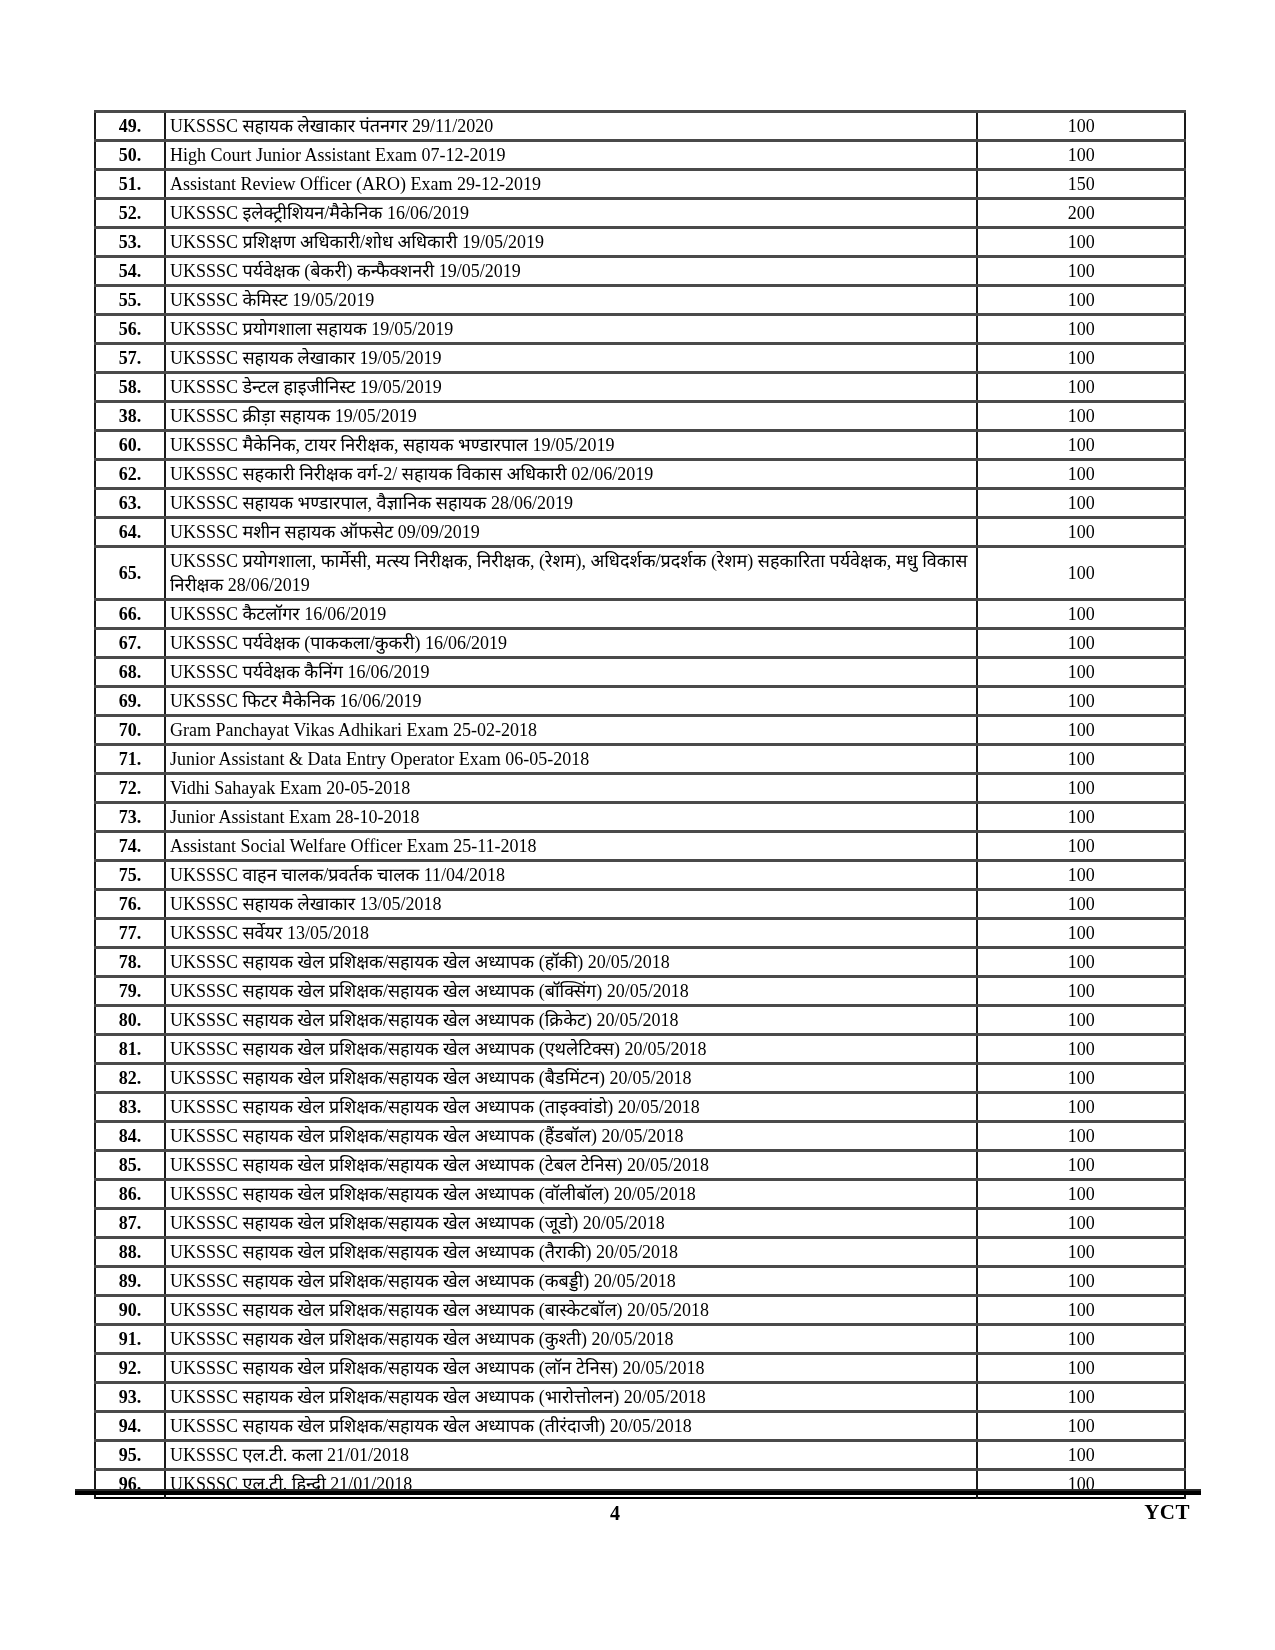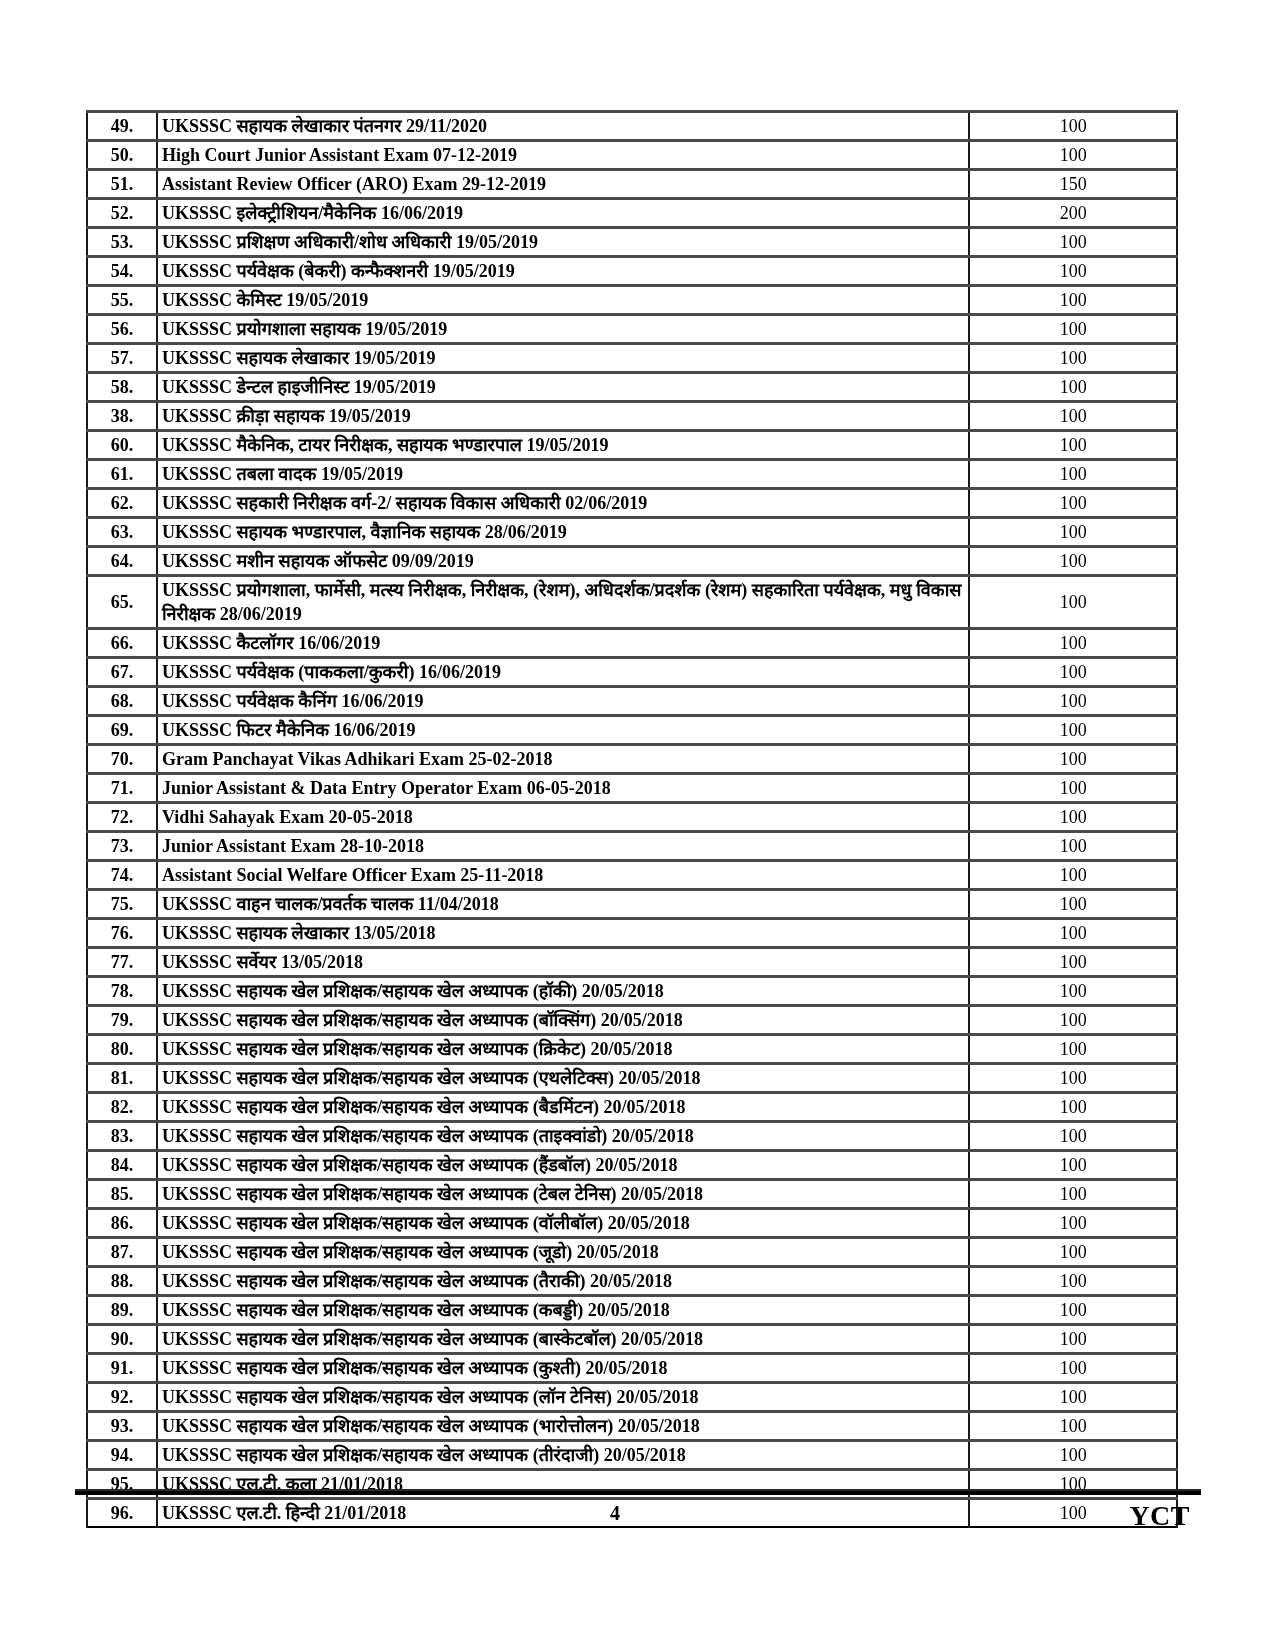--- a/index.html
+++ b/index.html
@@ -9,21 +9,21 @@
     position: relative;
     width: 1275px;
     height: 1650px;
     background: #ffffff;
     margin: 0 auto;
     overflow: hidden;
     color: #000;
   }
   table.exam-table {
     position: absolute;
-    left: 86px;
+    left: 94px;
     top: 110px;
     width: 1092px;
     border-collapse: collapse;
     border: 2px solid #000;
   }
   table.exam-table td {
     border-left: 2px solid #1a1a1a;
     border-right: 2px solid #1a1a1a;
     border-top: 3px solid #4a4a4a;
     border-bottom: 1px solid #777;
@@ -36,21 +36,20 @@
   td.sn {
     width: 70px;
     text-align: center;
     font-weight: bold;
   }
   td.name {
     width: 814px;
     text-align: left;
     padding-left: 12px;
     padding-right: 10px;
-    font-weight: bold;
   }
   td.marks {
     width: 208px;
     text-align: center;
   }
   .footer-rule {
     position: absolute;
     left: 75px;
     top: 1489px;
     width: 1126px;
@@ -64,21 +63,21 @@
     top: 1502px;
     width: 1230px;
     text-align: center;
     font-size: 20px;
     font-weight: bold;
   }
   .footer-brand {
     position: absolute;
     right: 85px;
     top: 1500px;
-    font-size: 28px;
+    font-size: 21px;
     font-weight: bold;
     letter-spacing: 0.5px;
   }
 </style>
 </head>
 <body>
 
 <div class="page">
 
   <table class="exam-table">
@@ -148,25 +147,20 @@
       <td class="name">UKSSSC क्रीड़ा सहायक 19/05/2019</td>
       <td class="marks">100</td>
     </tr>
 
     <tr>
       <td class="sn">60.</td>
       <td class="name">UKSSSC मैकेनिक, टायर निरीक्षक, सहायक भण्डारपाल 19/05/2019</td>
       <td class="marks">100</td>
     </tr>
 
-    <tr>
-      <td class="sn">61.</td>
-      <td class="name">UKSSSC तबला वादक 19/05/2019</td>
-      <td class="marks">100</td>
-    </tr>
 
     <tr>
       <td class="sn">62.</td>
       <td class="name">UKSSSC सहकारी निरीक्षक वर्ग-2/ सहायक विकास अधिकारी 02/06/2019</td>
       <td class="marks">100</td>
     </tr>
 
     <tr>
       <td class="sn">63.</td>
       <td class="name">UKSSSC सहायक भण्डारपाल, वैज्ञानिक सहायक 28/06/2019</td>

